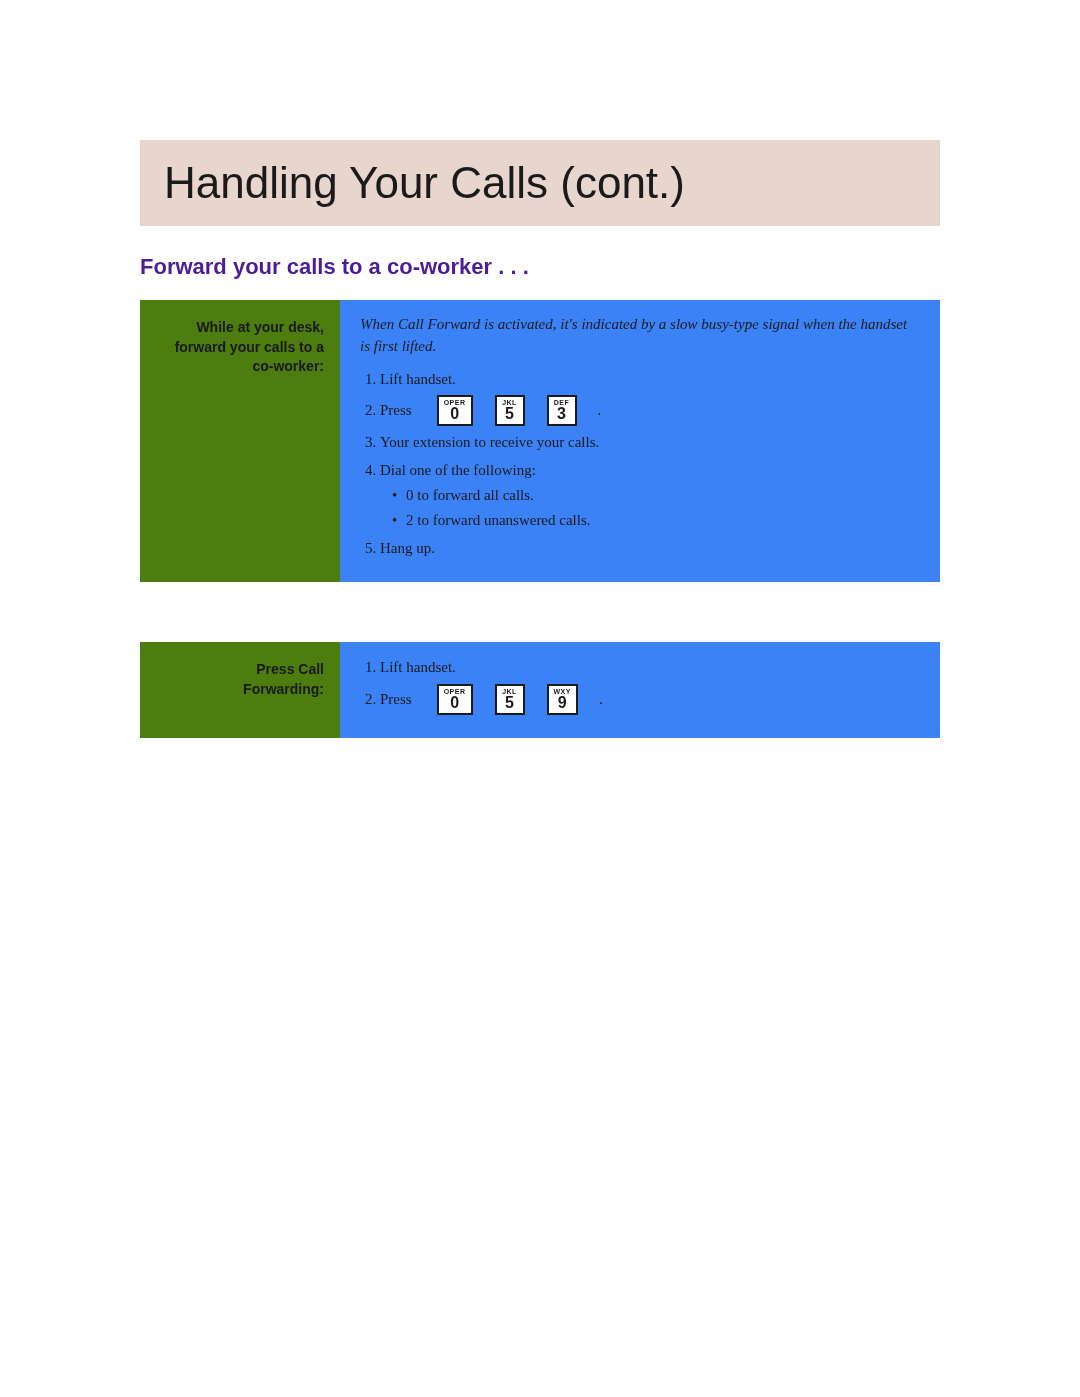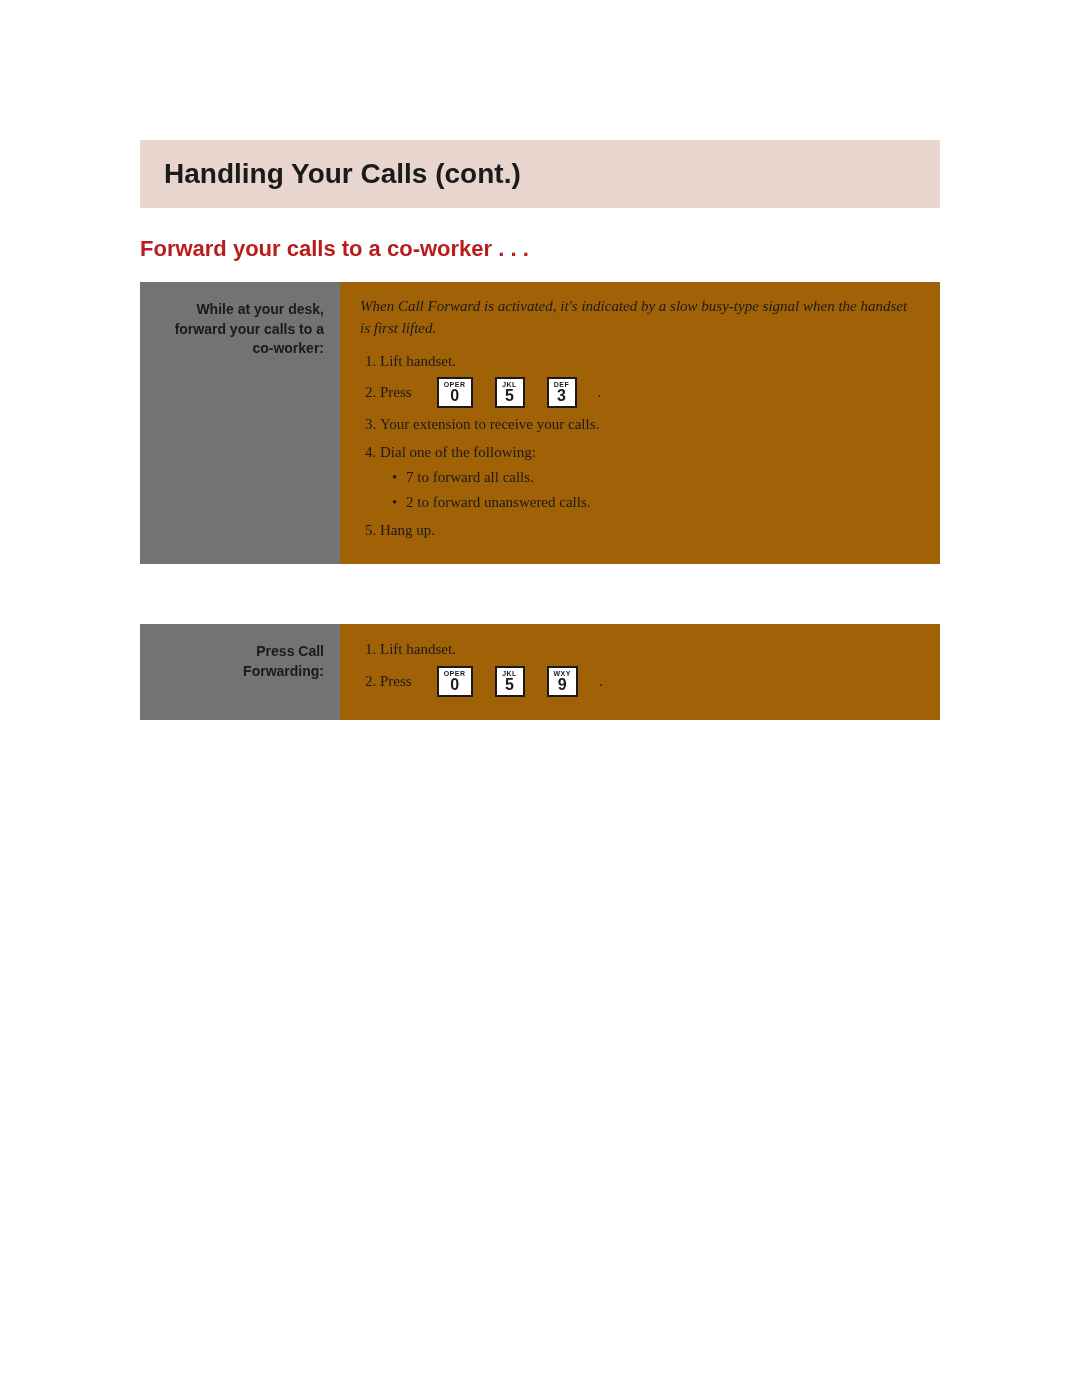--- a/index.html
+++ b/index.html
@@ -19,35 +19,35 @@
     }
 
     .page {
       width: 1080px;
       min-height: 1397px;
       background: #ffffff;
       padding: 140px 140px 80px 140px;
     }
 
     .main-title {
-      font-size: 28px;
-      font-weight: 700;
+      font-size: 44px;
+      font-weight: 400;
       font-family: Arial, Helvetica, sans-serif;
       color: #1a1a1a;
       background-color: #e8d5ce;
       padding: 18px 24px 18px 24px;
       margin-bottom: 28px;
       display: block;
     }
 
     .section-title {
       font-size: 22px;
       font-weight: 800;
       font-family: Arial, Helvetica, sans-serif;
-      color: #b91c1c;
+      color: #4c1d95;
       margin-bottom: 20px;
     }
 
     .content-area {
       display: flex;
       flex-direction: column;
       gap: 20px;
     }
 
     .card {
@@ -61,30 +61,30 @@
     .card-label {
       width: 200px;
       min-width: 200px;
       padding: 18px 16px 18px 16px;
       text-align: right;
       font-family: Arial, Helvetica, sans-serif;
       font-size: 14px;
       font-weight: bold;
       color: #1a1a1a;
       line-height: 1.4;
-      background: #737373;
+      background: #4d7c0f;
       display: flex;
       flex-direction: column;
       justify-content: flex-start;
       align-items: flex-end;
     }
 
     .card-body {
       flex: 1;
-      background: #a16207;
+      background: #3b82f6;
       padding: 14px 20px 18px 20px;
       font-family: Times New Roman, Times, serif;
       font-size: 15px;
       color: #1a1a1a;
     }
 
     .italic-note {
       font-style: italic;
       margin-bottom: 10px;
       line-height: 1.45;
@@ -209,21 +209,21 @@
               </span>
               <span class="period">.</span>
             </div>
           </li>
           <li>
             <span>Your extension to receive your calls.</span>
           </li>
           <li>
             <span>Dial one of the following:</span>
             <ul class="bullet-list">
-              <li><span>7 to forward all calls.</span></li>
+              <li><span>0 to forward all calls.</span></li>
               <li><span>2 to forward unanswered calls.</span></li>
             </ul>
           </li>
           <li>
             <span>Hang up.</span>
           </li>
         </ol>
       </div>
     </div>
 

